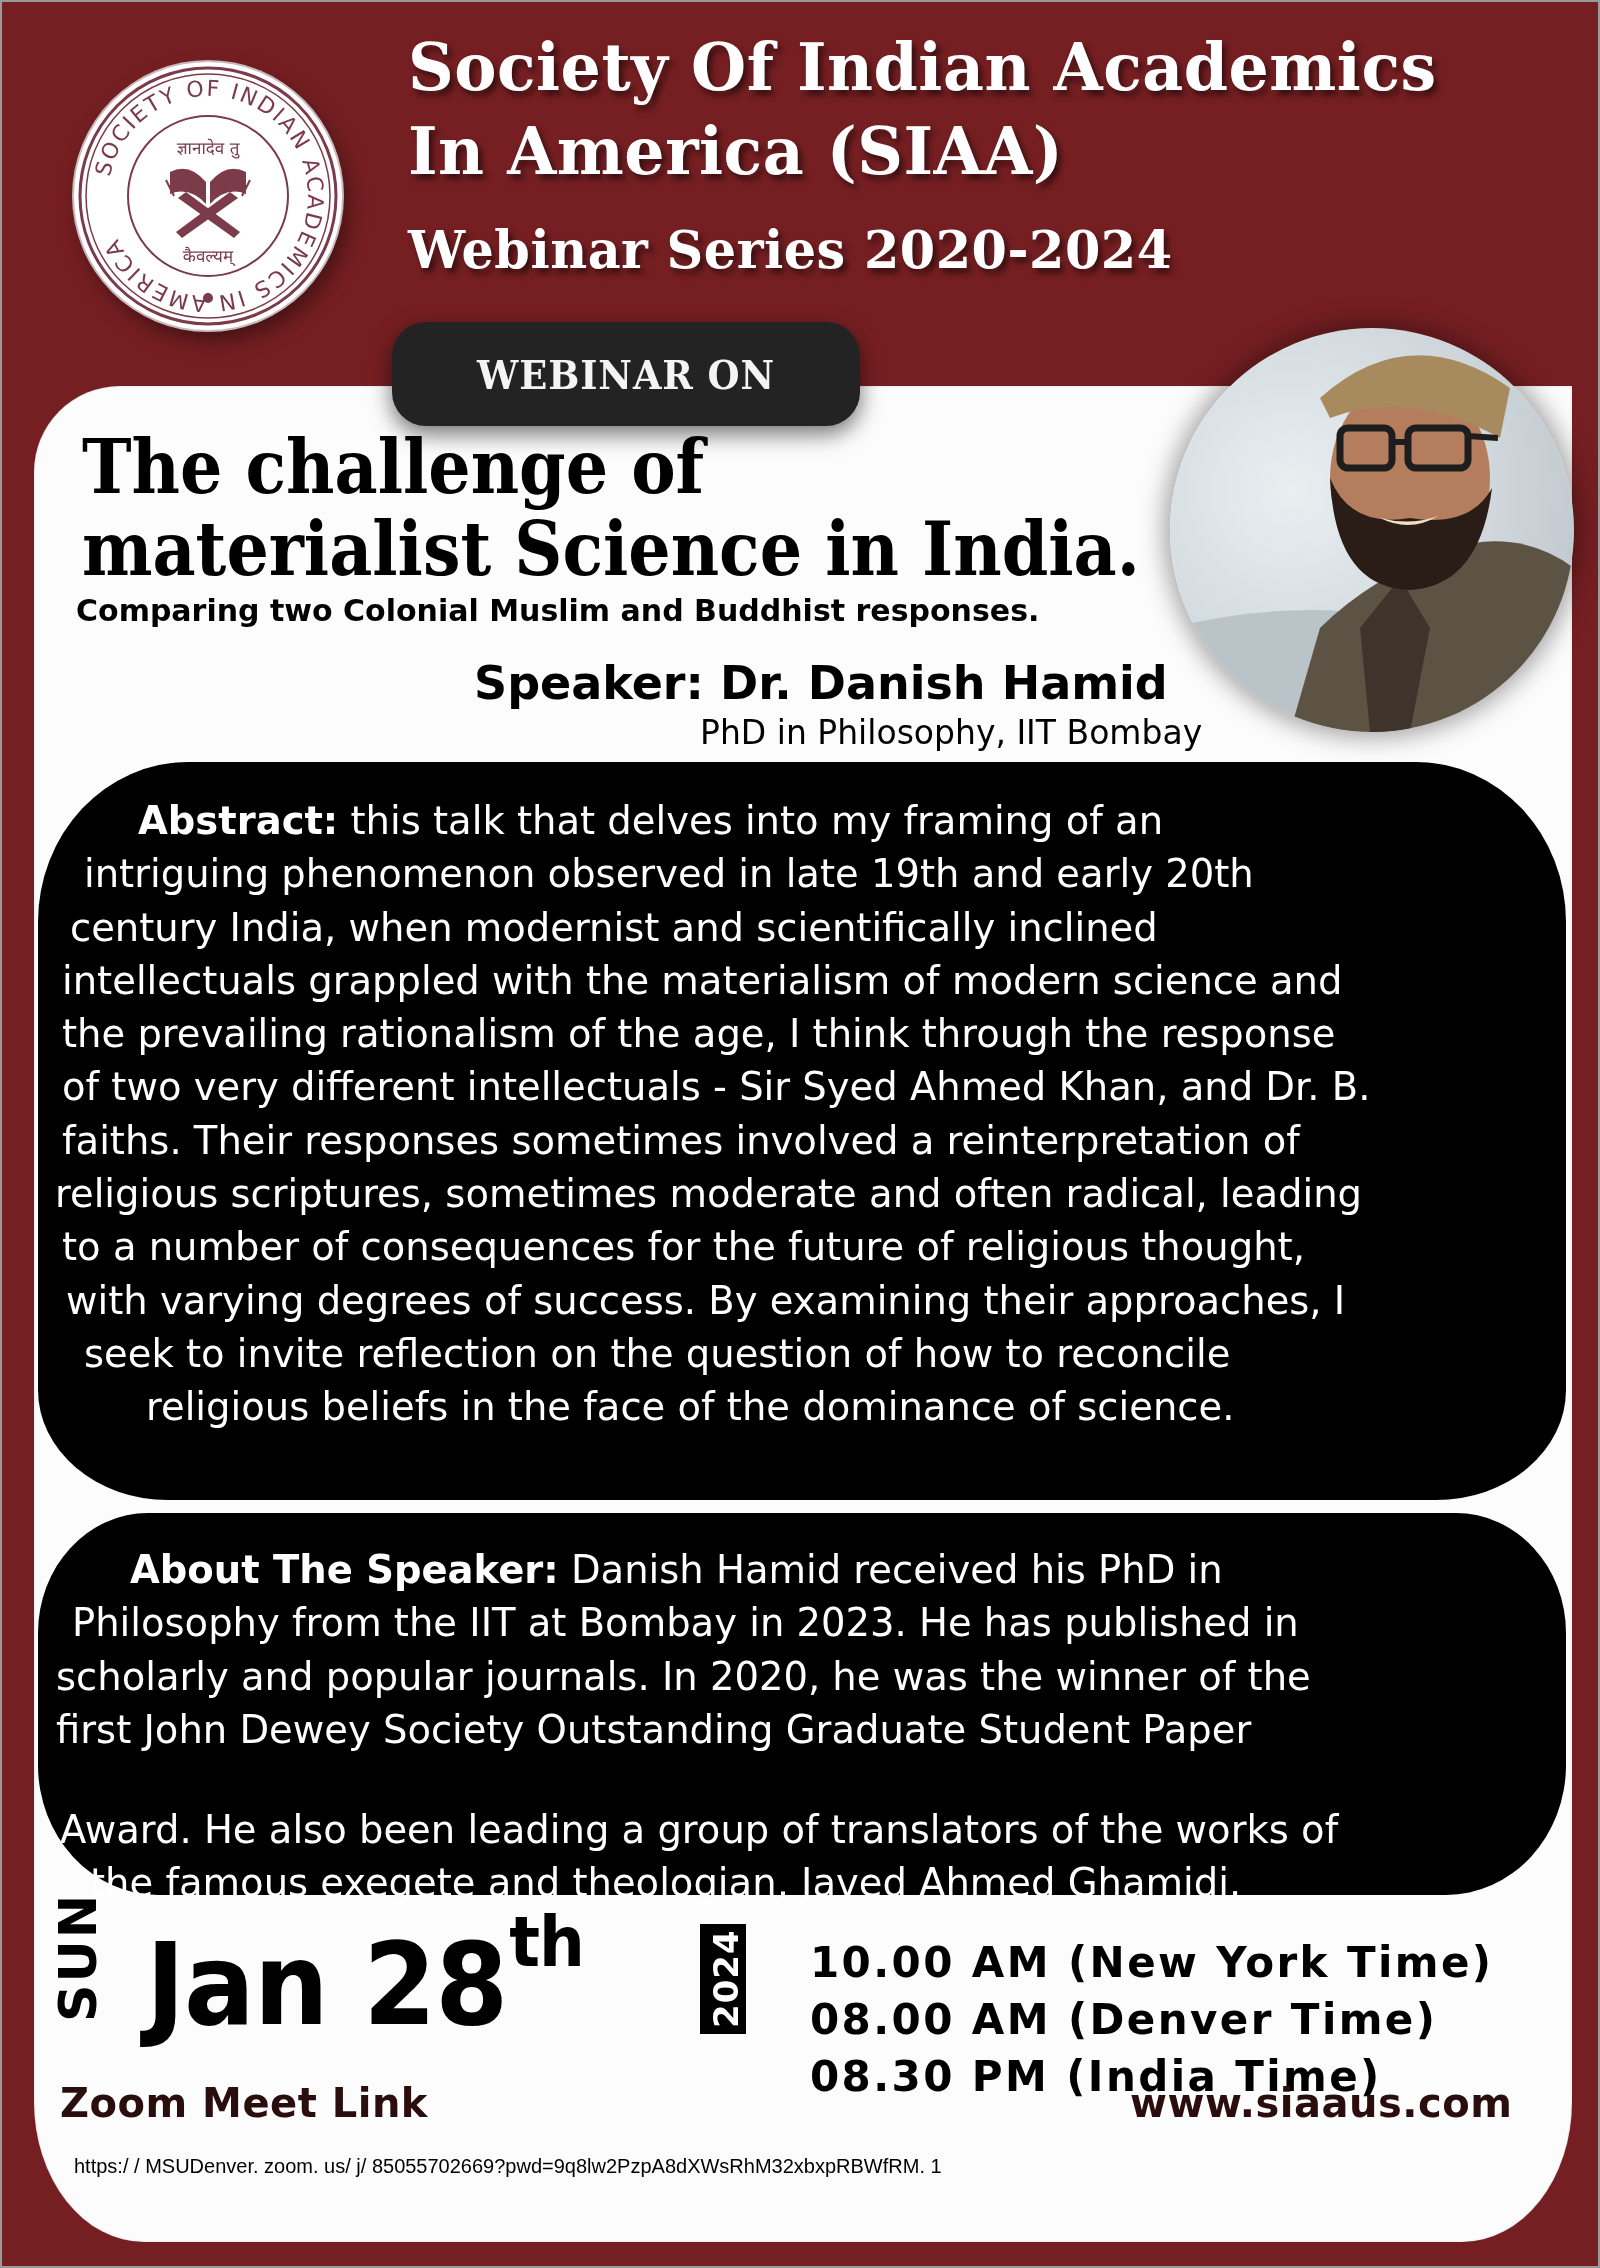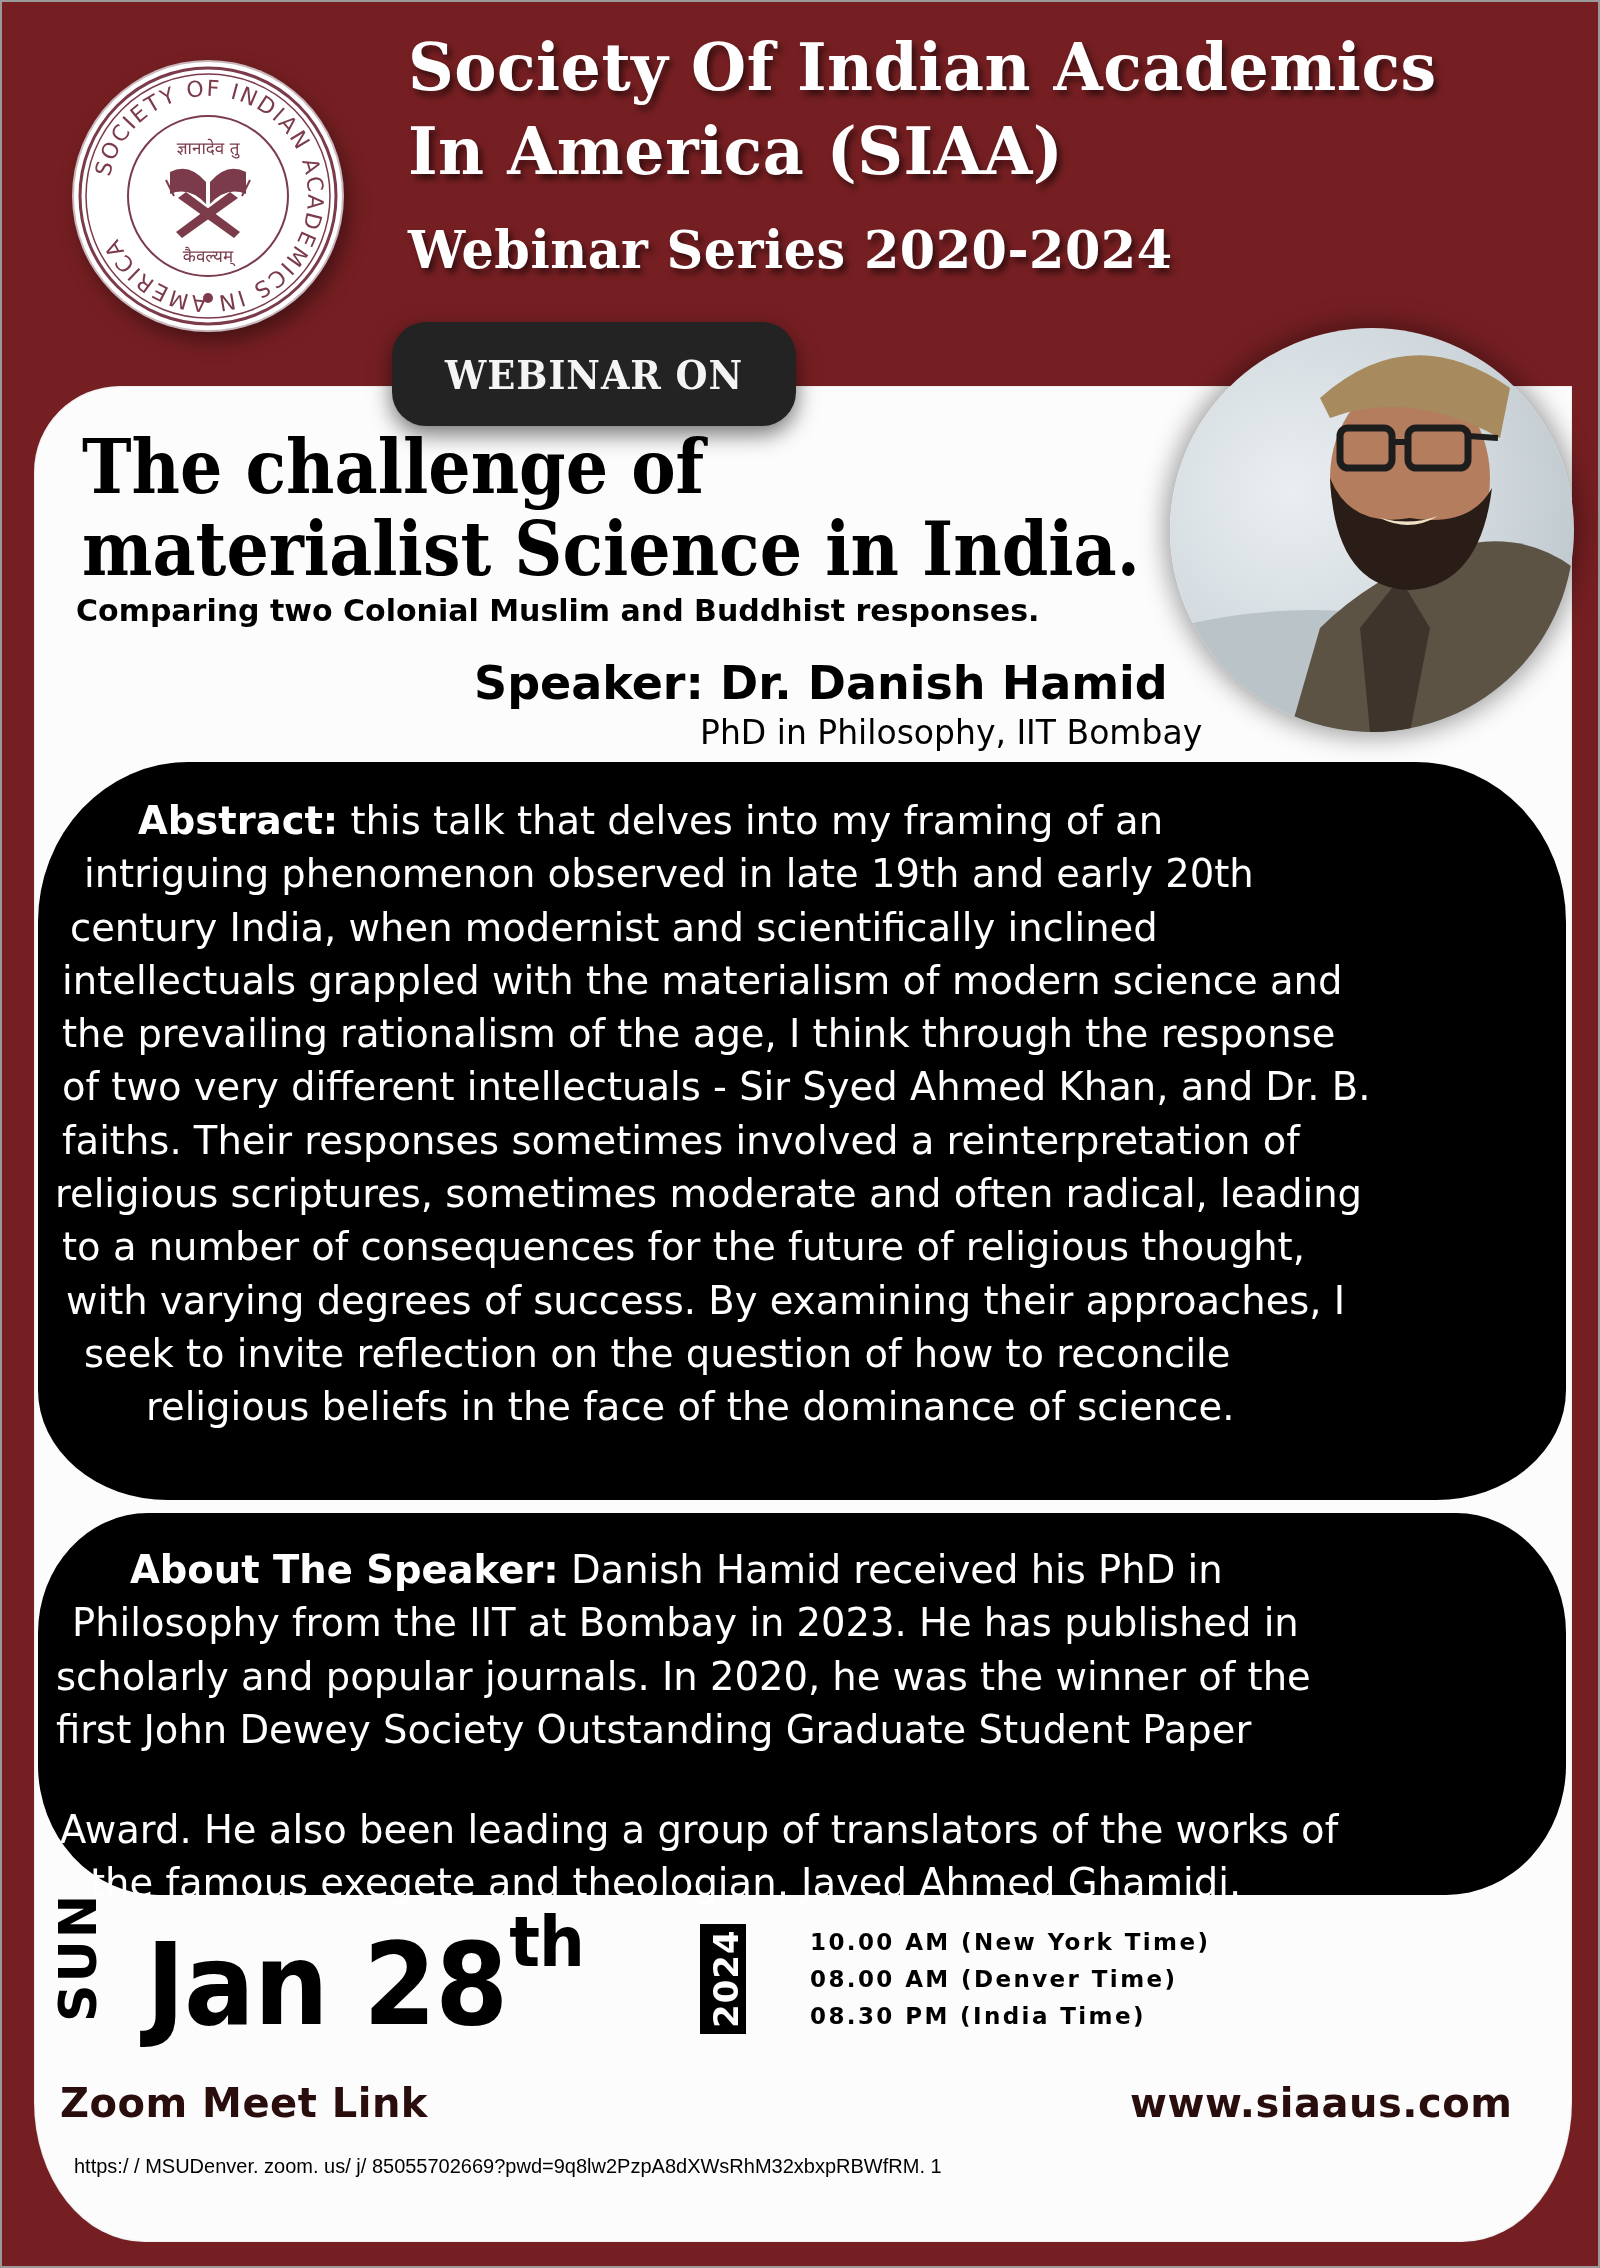--- a/index.html
+++ b/index.html
@@ -32,21 +32,21 @@
   .title.l3 { top: 218px; font-size: 53px; transform: scaleX(0.96); }
 
   
   .card {
     position: absolute; left: 34px; top: 386px; width: 1538px; height: 1856px;
     background: #fcfcfc;
     border-radius: 86px 0 110px 110px / 86px 0 140px 140px;
     box-shadow: inset 0 0 2px rgba(0,0,0,0.2);
   }
   .pill {
-    position: absolute; left: 392px; top: 322px; width: 404px; height: 104px;
+    position: absolute; left: 392px; top: 322px; width: 468px; height: 104px;
     border-radius: 34px; background: #232323;
     box-shadow: 0 8px 22px rgba(0,0,0,0.55);
     display: flex; align-items: center; justify-content: center;
     color: #f4f4f4; font-family: "DejaVu Serif", serif; font-weight: bold;
     font-size: 40px; letter-spacing: 1px;
   }
   .pill span { display: inline-block; transform: scaleX(0.92); }
   .talk-title {
     position: absolute; left: 82px; color: #000;
     font-family: "DejaVu Serif", serif; font-weight: bold; white-space: nowrap;
@@ -108,22 +108,22 @@
   .year-tag {
     position: absolute; left: 700px; top: 1924px; width: 46px; height: 110px;
     background: #000; color: #fff;
   }
   .year-tag span {
     position: absolute; left: 6px; top: 104px; font-size: 34px; font-weight: bold;
     transform: rotate(-90deg); transform-origin: left top; letter-spacing: 1px;
   }
   .times { position: absolute; left: 810px; top: 1924px; }
   .times .t {
-    display: block; font-size: 23px; font-weight: bold; line-height: 37px;
-    color: #000; white-space: nowrap; letter-spacing: 2.4px;
+    display: block; font-size: 42px; font-weight: bold; line-height: 37px;
+    color: #000; white-space: nowrap; letter-spacing: 2.4px; margin-top: 20px;
   }
   .zoom-label {
     position: absolute; left: 60px; top: 2080px; font-size: 40px; font-weight: bold;
     color: #2a0e0e; white-space: nowrap; letter-spacing: 0.5px;
   }
   .site {
     position: absolute; left: 1130px; top: 2080px; font-size: 40px; font-weight: bold;
     color: #2a0e0e; white-space: nowrap; letter-spacing: 0.5px;
   }
   .zoom-url {

